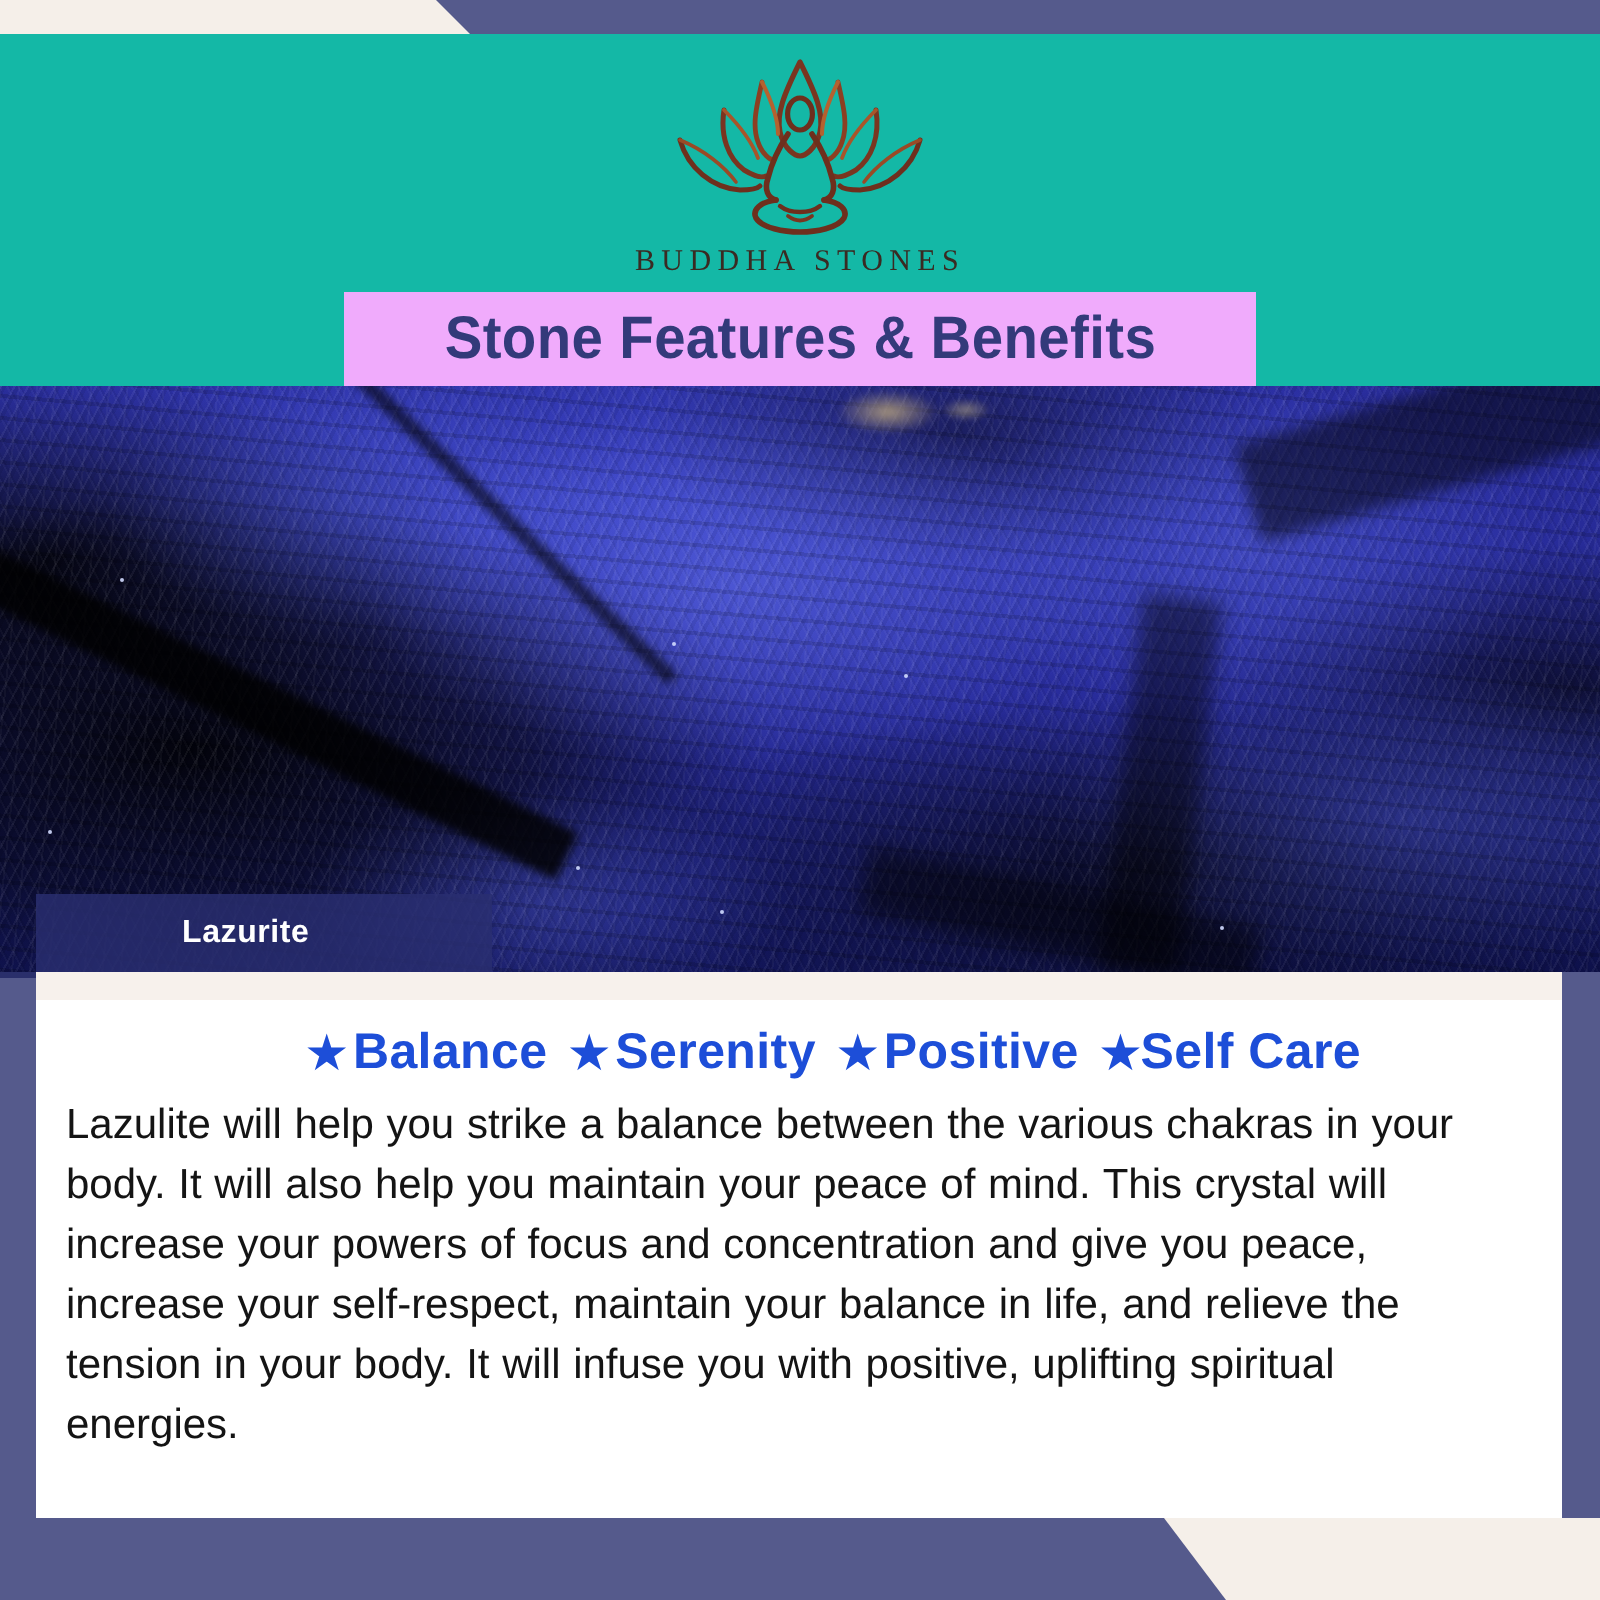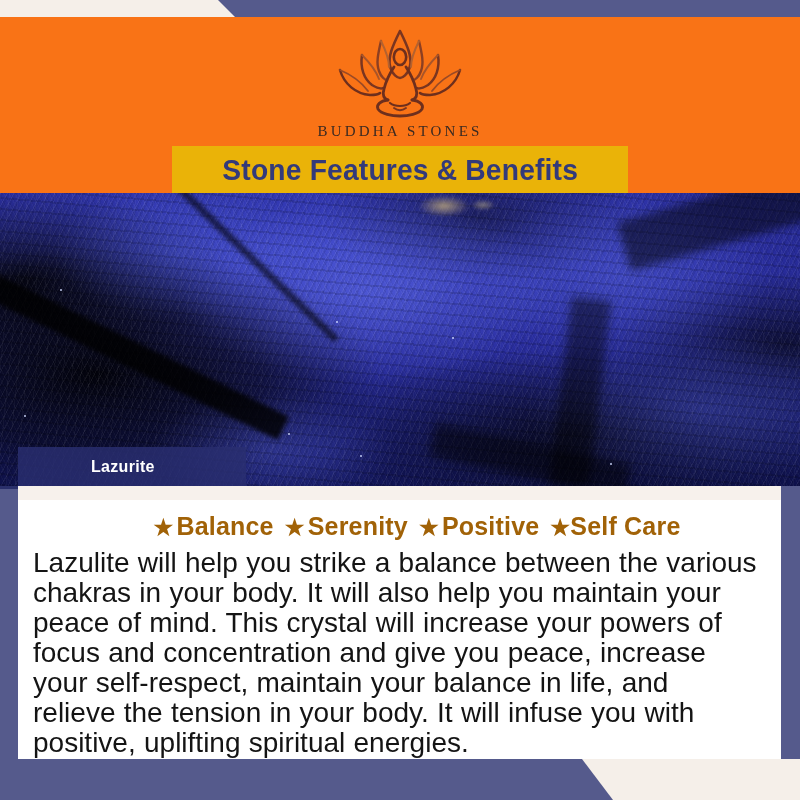--- a/index.html
+++ b/index.html
@@ -42,36 +42,36 @@
   }
   .inner-hairline{
     position:absolute; left:18px; top:17px; right:19px; bottom:41px;
     border:1px solid rgba(170,160,160,.35);
     pointer-events:none;
   }
 
   
   #header{
     position:absolute; left:0; top:17px; width:800px; height:176px;
-    background:#f97316;
+    background:#14b8a6;
     z-index:2;
     display:flex; flex-direction:column; align-items:center;
   }
   .logo-wrap{ margin-top:6px; text-align:center; }
   .logo-mark{ display:block; margin:0 auto; }
   .brand-name{
     font-family:"Liberation Serif", serif;
     font-size:15px;
     letter-spacing:3.2px;
     color:#3a2a22;
     margin-top:2px;
   }
   #title-box{
     position:absolute; left:172px; top:146px; width:456px; height:47px;
-    background:#eab308;
+    background:#f0abfc;
     display:flex; align-items:center; justify-content:center;
     z-index:3;
   }
   #title-box .title-text{
     font-family:"Liberation Sans Narrow","Liberation Sans",sans-serif;
     font-weight:bold;
     font-size:30px;
     letter-spacing:.2px;
     color:#333a7a;
     transform:scaleX(.94);
@@ -170,36 +170,36 @@
     background:#ffffff;
     z-index:2;
   }
   .content-topstrip{
     position:absolute; left:0; top:0; width:100%; height:14px;
     background:#f7f1ec;
   }
   #benefits{
     position:absolute; left:0; top:26px; width:100%;
     text-align:center;
-    color:#a16207;
+    color:#1d4ed8;
     font-family:"Liberation Sans Narrow","Liberation Sans",sans-serif;
     font-weight:bold;
     font-size:25px;
     letter-spacing:.2px;
     white-space:nowrap;
     padding-left:37px;
   }
   #benefits .star{ font-size:22px; margin:0 3px 0 9px; }
   #benefits .star:first-child{ margin-left:0; }
   #benefits .kw{ margin-right:2px; }
   #body-text{
     position:absolute; left:15px; top:62px; width:726px;
     color:#141414;
     font-family:"Liberation Sans Narrow","Liberation Sans",sans-serif;
-    font-size:28px;
+    font-size:21px;
     line-height:30px;
     text-align:left;
     word-spacing:.5px;
   }
 </style>
 </head>
 <body>
 
 <div id="frame">
   <div class="accent-left-bar-top"></div>

